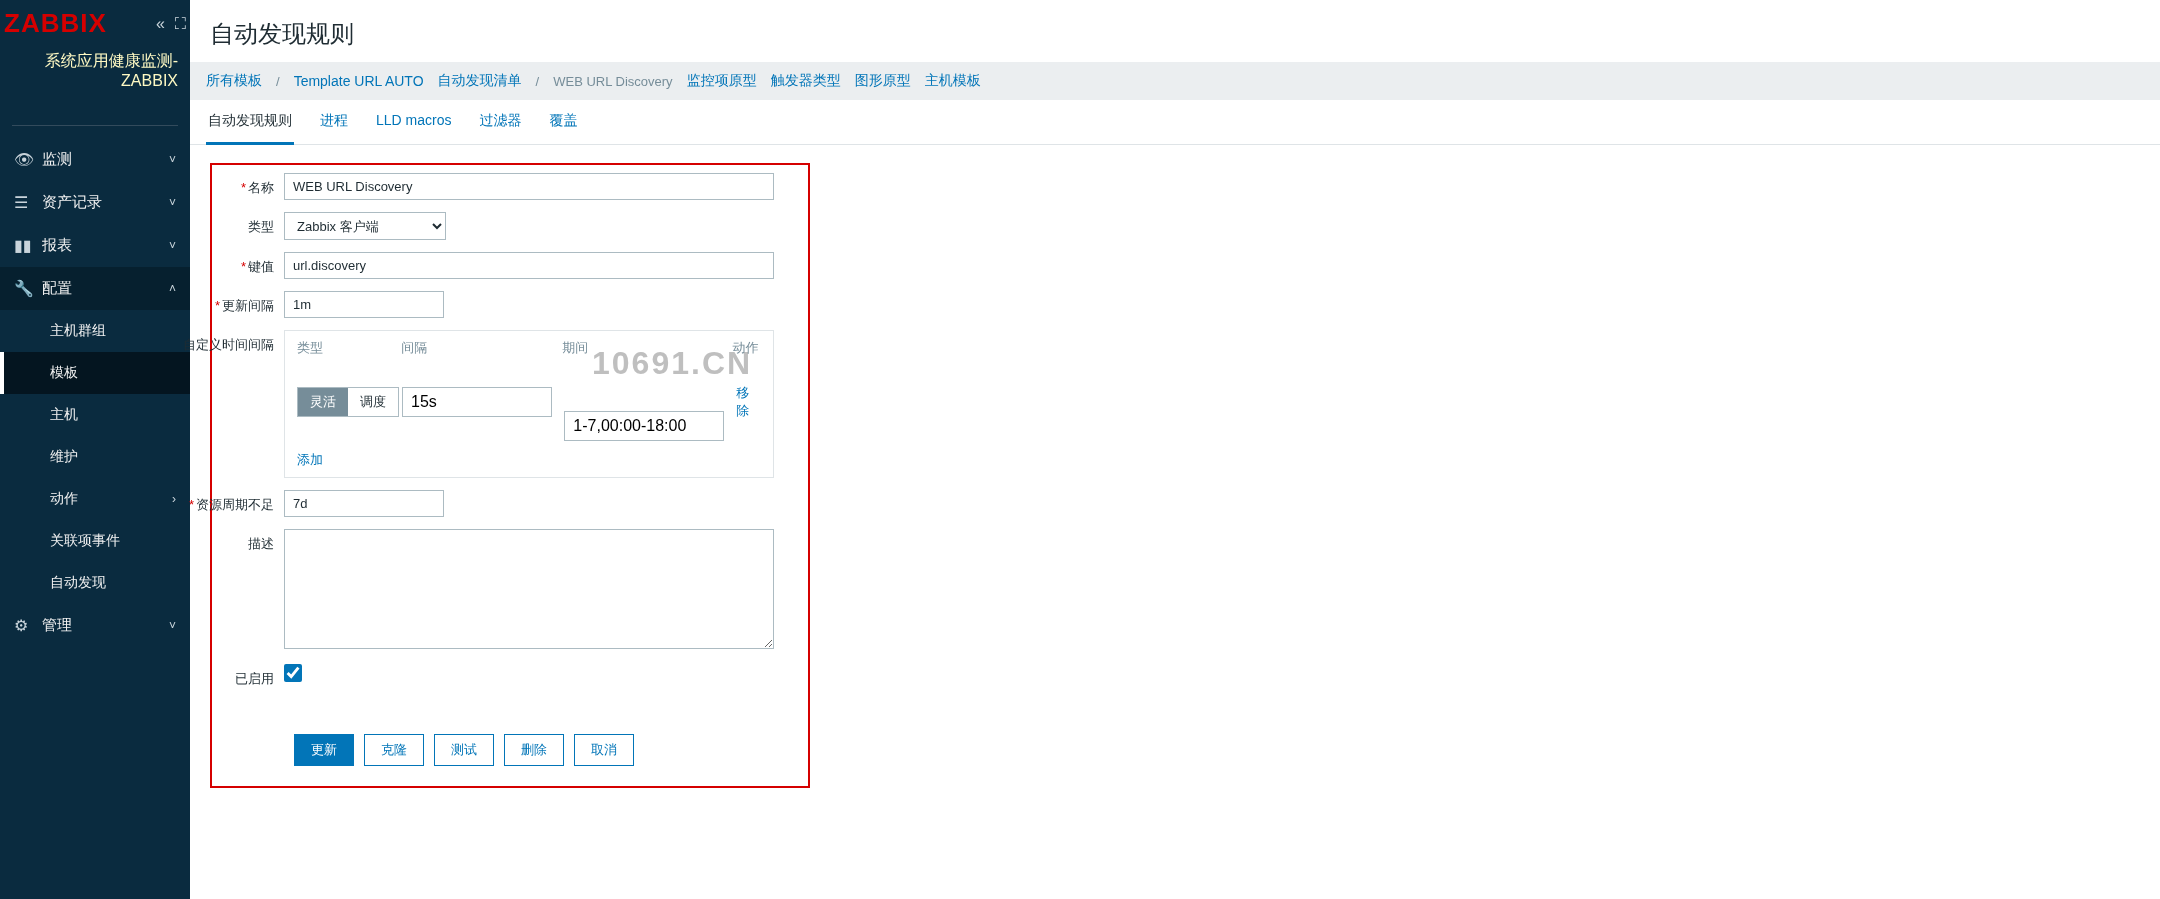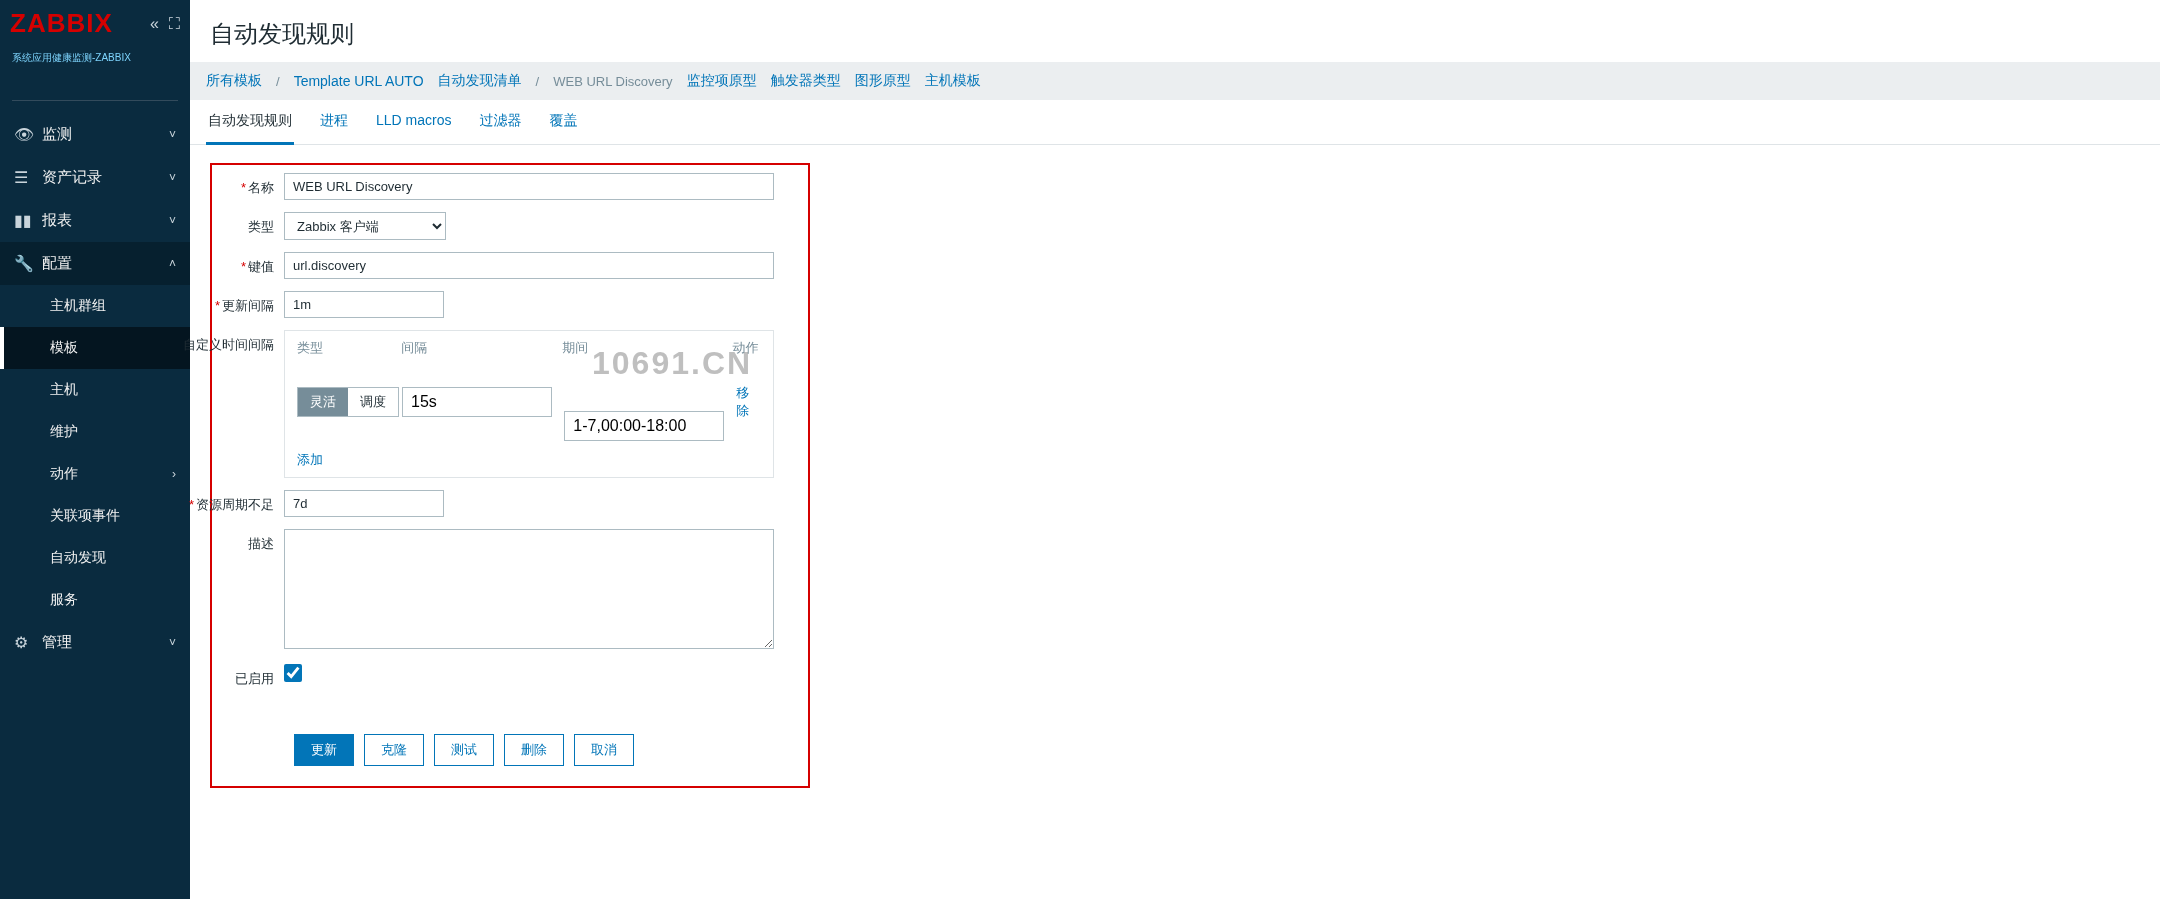--- a/index.html
+++ b/index.html
@@ -1,25 +1,25 @@
 <!DOCTYPE html>
 <html><head>
 <meta charset="utf-8">
 <style>
 * { box-sizing: border-box; margin: 0; padding: 0; }
 body { font-family: Arial, "Microsoft YaHei", sans-serif; font-size: 13px; color: #1f2c33; background: #fff; }
 .app { display: flex; min-height: 100vh; }
 
 
 .sidebar { width: 190px; background: #0a2b3f; color: #f2f2f2; flex-shrink: 0; }
-.logo-row { display: flex; align-items: center; padding: 8px 10px; }
+.logo-row { display: flex; align-items: center; padding: 8px 4px; }
 .logo { color: #d50000; font-weight: bold; font-size: 26px; letter-spacing: 1px; }
 .logo-icons { margin-left: auto; display: flex; gap: 10px; }
 .logo-icons span { color: #c9d4db; font-size: 16px; cursor: pointer; }
-.subtitle { padding: 4px 12px 8px; font-size: 10px; color: #7dd3fc; }
+.subtitle { padding: 4px 12px 8px; font-size: 16px; color: #fef9c3; text-align: right; }
 .search-box { margin: 0 12px 12px; display: flex; align-items: center; border-bottom: 1px solid #334b5c; }
 .search-box input { flex: 1; background: transparent; border: none; color: #fff; padding: 6px 0; outline: none; }
 .search-box .si { color: #c9d4db; font-size: 16px; }
 
 .nav-item { display: flex; align-items: center; padding: 12px 14px; color: #f2f2f2; cursor: pointer; font-size: 15px; }
 .nav-item .ico { width: 22px; font-size: 16px; color: #c9d4db; }
 .nav-item .lbl { flex: 1; margin-left: 6px; }
 .nav-item .chev { font-size: 12px; color: #c9d4db; }
 .nav-item.active { background: #06202f; }
 .sub-item { padding: 12px 14px 12px 46px; font-size: 14px; color: #f2f2f2; cursor: pointer; border-left: 4px solid transparent; }
@@ -120,21 +120,20 @@
     <div class="sub-item">主机群组</div>
     <div class="sub-item sel">模板</div>
     <div class="sub-item">主机</div>
     <div class="sub-item">维护</div>
     <div class="sub-item" style="display:flex;align-items:center;">
       <span style="flex:1">动作</span>
       <span style="font-size:12px;color:#c9d4db">›</span>
     </div>
     <div class="sub-item">关联项事件</div>
     <div class="sub-item">自动发现</div>
-    <div class="sub-item">服务</div>
     <div class="nav-item">
       <span class="ico">⚙</span>
       <span class="lbl">管理</span>
       <span class="chev">˅</span>
     </div>
   </aside>
 
   <main class="main">
     <h1 class="page-title">自动发现规则</h1>
 

